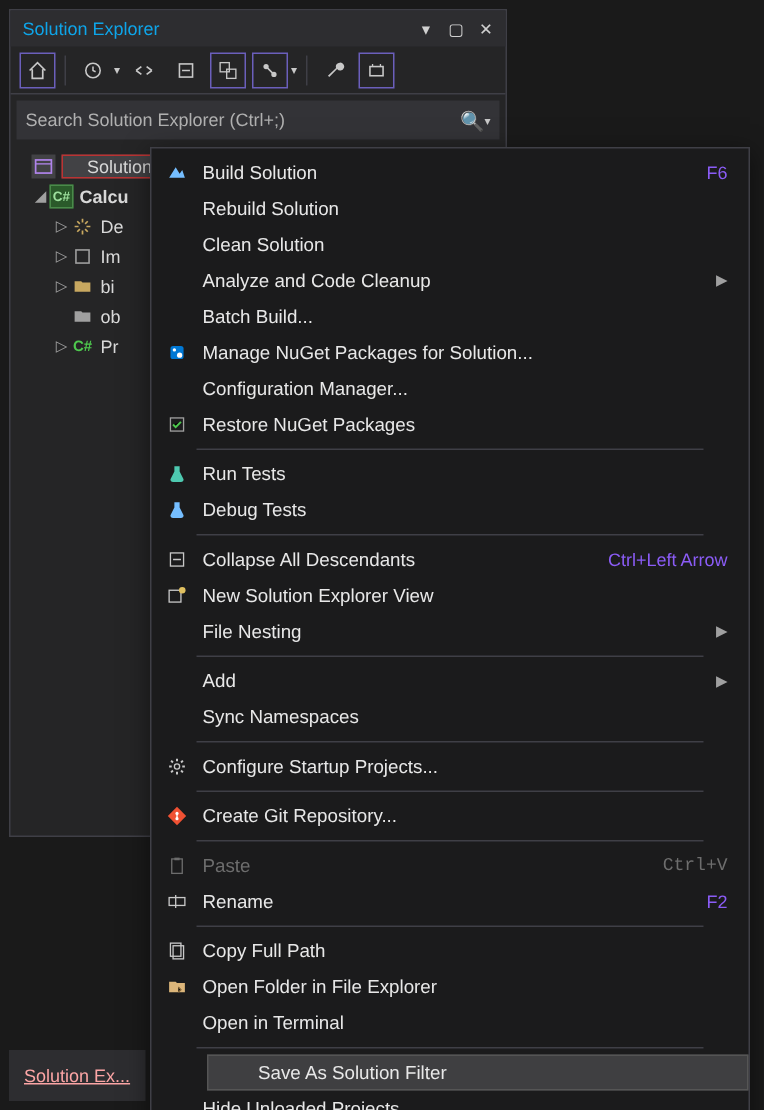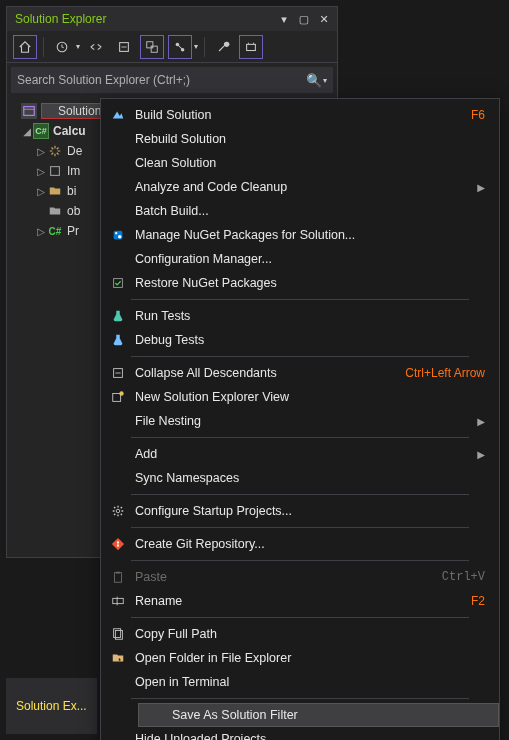--- a/index.html
+++ b/index.html
@@ -1,21 +1,21 @@
 <!DOCTYPE html>
 <html><head>
 <meta charset="utf-8">
 <style>
 * { box-sizing: border-box; margin: 0; padding: 0; font-family: "Segoe UI", Tahoma, sans-serif; }
 body { background: #1a1a1a; width: 509px; height: 740px; position: relative; overflow: hidden; padding: 6px; }
 
 .panel { width: 332px; background: #252526; border: 1px solid #3f3f46; position: relative; }
 
 .title-bar { display: flex; align-items: center; height: 24px; background: #2d2d30; padding: 0 4px; }
-.title-text { color: #84cc16; font-size: 12px; flex: 1; padding-left: 4px; }
+.title-text { color: #0ea5e9; font-size: 12px; flex: 1; padding-left: 4px; }
 .title-btns { display: flex; gap: 2px; }
 .title-btn { width: 18px; height: 18px; display: flex; align-items: center; justify-content: center; color: #d0d0d0; font-size: 11px; }
 
 .toolbar { display: flex; align-items: center; height: 32px; padding: 2px 6px; gap: 4px; border-bottom: 1px solid #3f3f46; }
 .tb-btn { width: 24px; height: 24px; display: flex; align-items: center; justify-content: center; color: #c8c8c8; border: 1px solid transparent; }
 .tb-btn.boxed { border: 1px solid #6b5fbb; }
 .tb-sep { width: 1px; height: 20px; background: #3f3f46; margin: 0 2px; }
 .tb-drop { font-size: 8px; color: #c8c8c8; margin-left: -2px; }
 
 .search-bar { display: flex; align-items: center; height: 26px; background: #333337; margin: 4px; padding: 0 6px; }
@@ -24,28 +24,28 @@
 
 .tree { padding: 4px 0 16px 0; min-height: 460px; }
 .tree-row { display: flex; align-items: center; height: 20px; font-size: 12px; color: #d8d8d8; }
 .tree-row .arrow { width: 12px; text-align: center; color: #a0a0a0; font-size: 10px; }
 .tree-row .icon { width: 16px; height: 16px; display: flex; align-items: center; justify-content: center; margin-right: 4px; font-size: 11px; }
 .tree-row.sel .label-box { background: #424245; border: 1px solid #b33; padding: 0 16px; }
 .tree-row.sel .icon { background: #424245; }
 .indent-1 { padding-left: 14px; }
 .indent-2 { padding-left: 28px; }
 
-.footer-tab { position: absolute; bottom: 6px; left: 6px; background: #2d2d30; color: #fde047; font-size: 12px; padding: 21px 10px; }
+.footer-tab { position: absolute; bottom: 6px; left: 6px; background: #2d2d30; color: #fca5a5; font-size: 12px; padding: 10px 10px; text-decoration: underline; }
 
 .context-menu { position: absolute; left: 100px; top: 98px; width: 400px; background: #1b1b1c; border: 1px solid #3f3f46; box-shadow: 0 4px 16px rgba(0,0,0,.5); padding: 4px 0; }
 .menu-item { display: flex; align-items: center; height: 24px; padding: 0 14px 0 6px; color: #e8e8e8; font-size: 12.5px; }
 .menu-item:hover, .menu-item.hover { background: #3f3f41; border: 1px solid #555; padding: 0 13px 0 5px; margin-left: 37px; }
 .menu-item .micon { width: 22px; height: 16px; display: flex; align-items: center; justify-content: center; font-size: 12px; }
 .menu-item .mlabel { flex: 1; padding-left: 6px; }
-.menu-item .mshort { color: #f97316; font-size: 12px; }
+.menu-item .mshort { color: #8b5cf6; font-size: 12px; }
 .menu-item .msub { color: #a0a0a0; font-size: 10px; }
 .menu-item.disabled { color: #6d6d6d; }
 .menu-item.disabled .mshort { color: #6d6d6d; font-family: Liberation Mono, monospace; }
 .menu-sep { height: 1px; background: #3f3f46; margin: 4px 30px; }
 
 svg { display: block; }
 </style>
 </head>
 <body>
 

